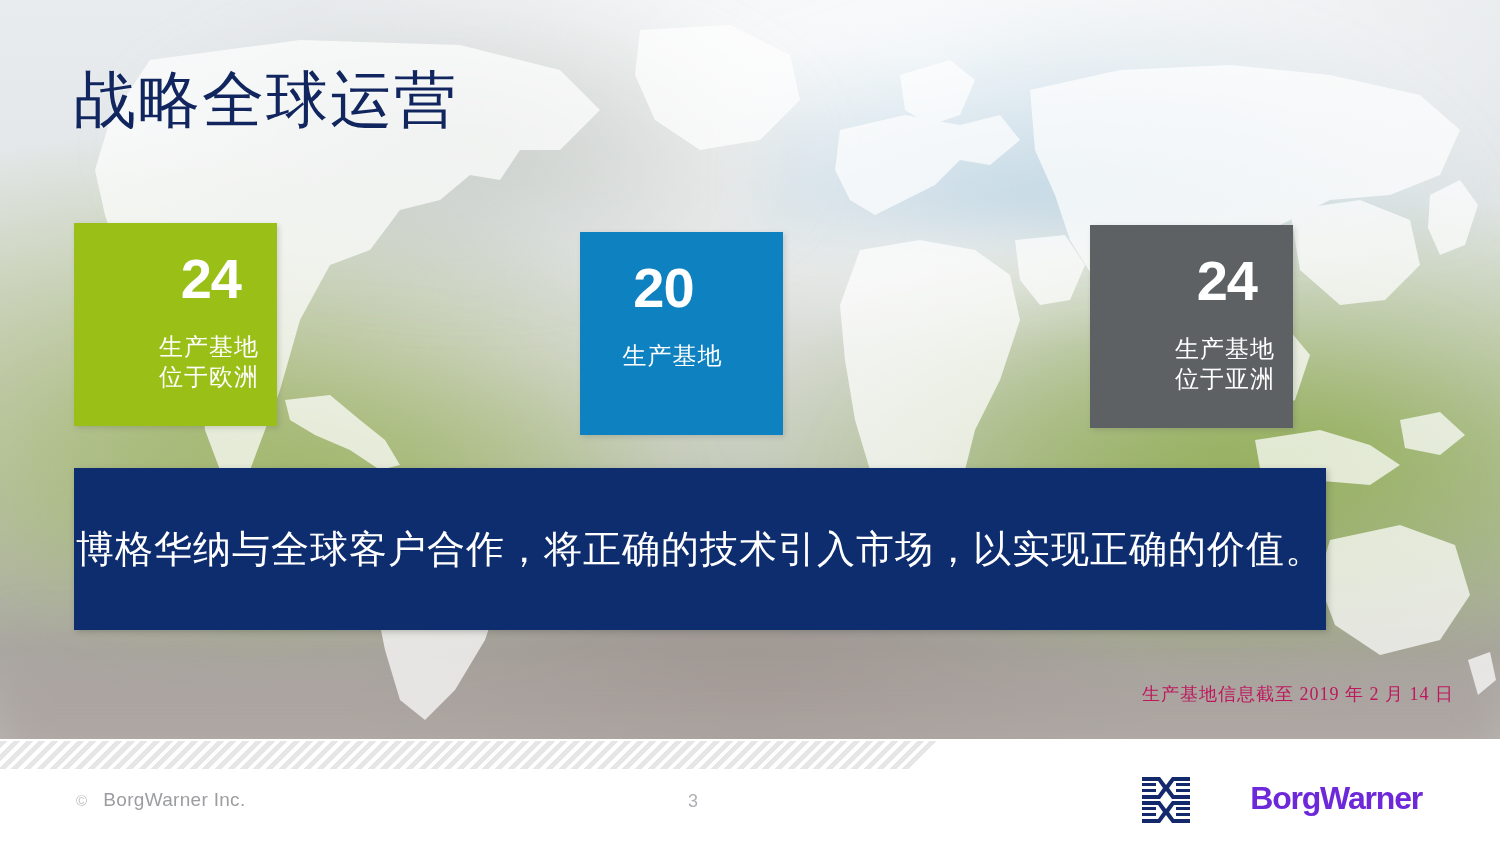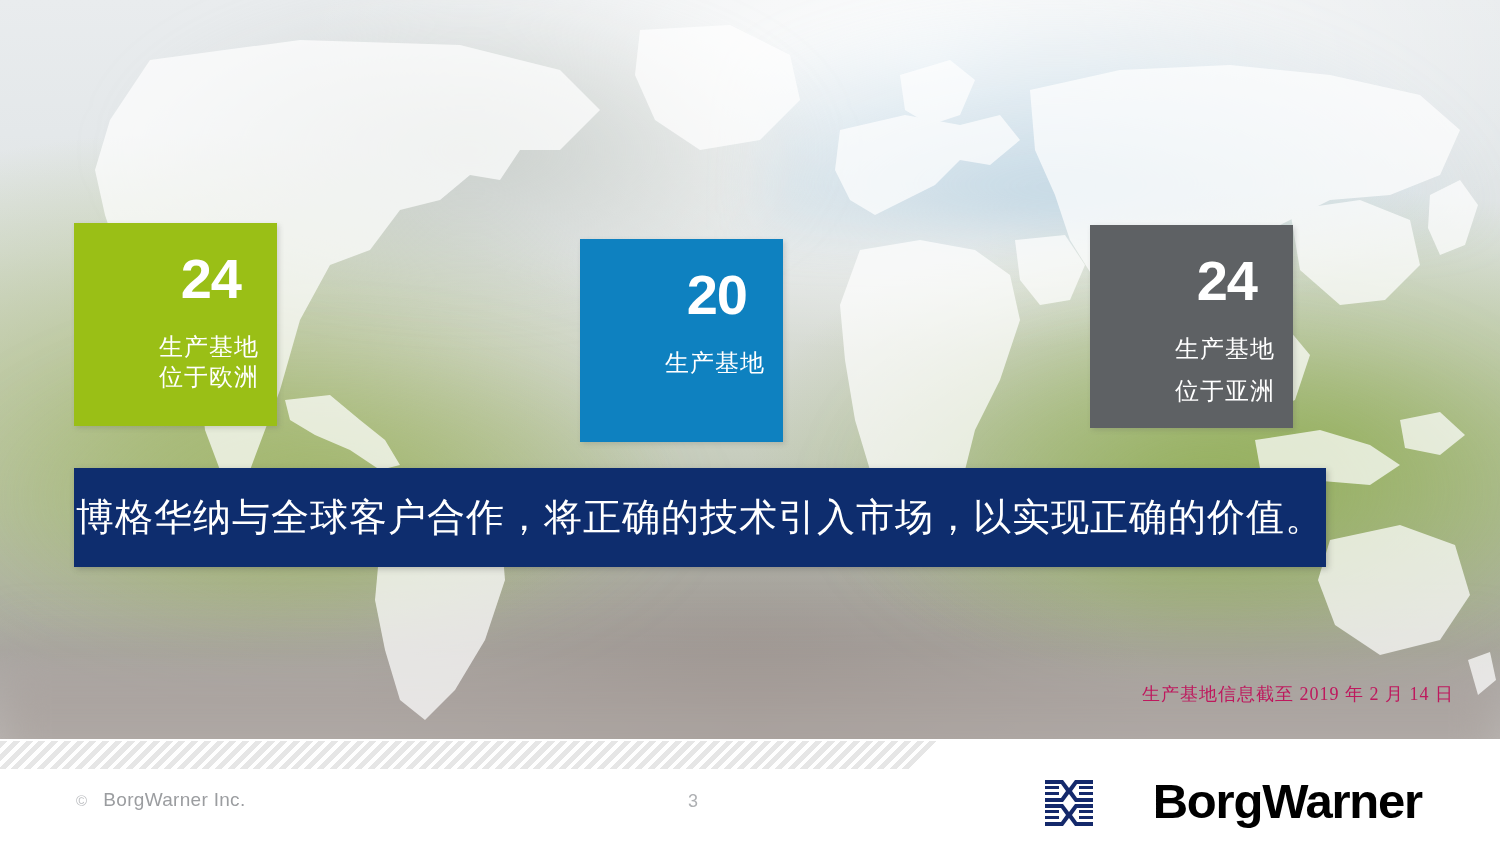--- a/index.html
+++ b/index.html
@@ -102,28 +102,28 @@
   .stat-box .cap {
     font-family:"Liberation Serif", serif;
     font-size:24px;
     line-height:30px;
     color:#ffffff;
     padding-right:6px;
     margin-top:23px;
     letter-spacing:1px;
   }
   #stat-americas { left:74px; top:223px; background:#9ABF16; }
-  #stat-europe   { left:580px; top:239px; background:#0E81C0; }
+  #stat-europe   { left:580px; top:232px; background:#0E81C0;text-align:center; }
   #stat-asia     { left:1090px; top:225px; background:#5E6164; }
 
   
   .banner {
     position:absolute;
     left:74px; top:468px;
-    width:1252px; height:99px;
+    width:1252px; height:162px;
     background:#0E2D6E;
     box-shadow:2px 2px 6px rgba(70,70,70,0.30);
     display:flex; align-items:center; justify-content:center;
   }
   .banner-text {
     font-family:"Liberation Serif", serif;
     font-size:38px;
     color:#ffffff;
     letter-spacing:1px;
     white-space:nowrap;
@@ -166,22 +166,22 @@
     position:absolute; left:688px; top:22px;
     font-size:18px; color:#aeb0b3;
   }
 
   
   .logo { position:absolute; right:42px; top:4px; display:flex; align-items:center; gap:15px; }
   .logo-mark { width:52px; height:50px; display:block; }
   .logo-word {
     font-family:"Liberation Sans", sans-serif;
     font-weight:bold;
-    font-size:49px;
-    color:#000000;
+    font-size:32px;
+    color:#6d28d9;
     letter-spacing:-1.2px;
     white-space:nowrap;
     margin-left:43px;
   }
 </style>
 </head>
 <body>
 
 <div id="slide">
 
@@ -235,36 +235,37 @@
           <path d="M1400,420 L1440,412 L1465,435 L1440,455 L1405,448 Z"></path>
 
           <path d="M1330,540 L1400,525 L1455,545 L1470,595 L1440,640 L1380,655 L1335,625 L1318,580 Z"></path>
 
           <path d="M1468,660 L1490,652 L1496,680 L1478,695 Z"></path>
         </g>
       </svg>
     </div>
   </div>
 
+  <div class="title">战略全球运营</div>
 
   <div class="stat-box" id="stat-americas">
     <div class="num">24</div>
     <div class="cap">生产基地</div>
     <div class="cap" style="margin-top:0">位于欧洲</div>
   </div>
 
   <div class="stat-box" id="stat-europe">
     <div class="num">20</div>
     <div class="cap">生产基地</div>
   </div>
 
   <div class="stat-box" id="stat-asia">
     <div class="num">24</div>
     <div class="cap">生产基地</div>
-    <div class="cap" style="margin-top:12px">位于亚洲</div>
+    <div class="cap" style="margin-top:0">位于亚洲</div>
   </div>
 
   <div class="banner">
     <span class="banner-text">博格华纳与全球客户合作，将正确的技术引入市场，以实现正确的价值。</span>
   </div>
 
   <div class="footnote">生产基地信息截至 2019 年 2 月 14 日</div>
 
   <div class="hatch-wrap">
     <div class="hatch"></div>

